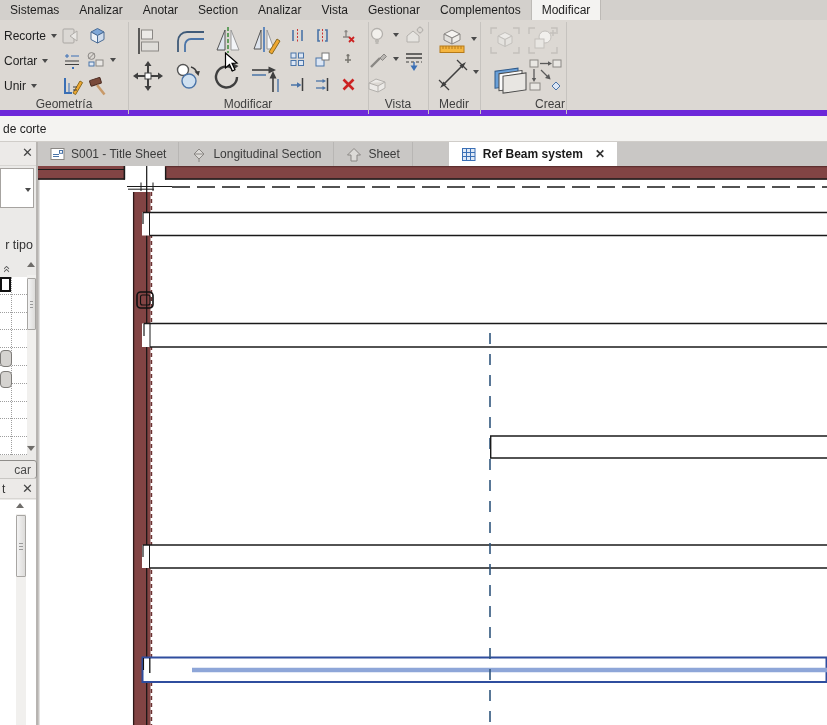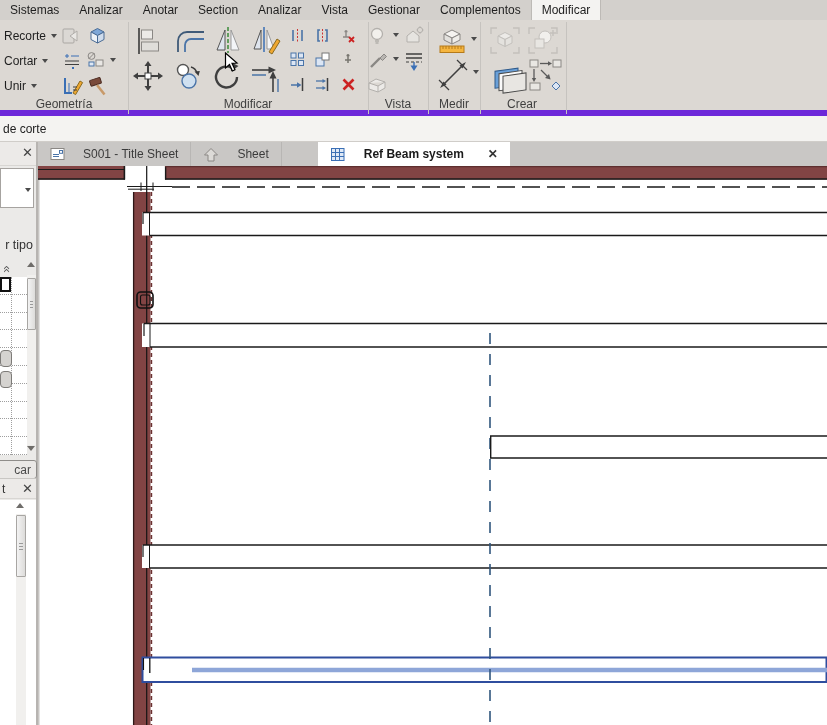--- a/index.html
+++ b/index.html
@@ -28,21 +28,21 @@
   .ddabs { position:absolute; }
 
   
   .options-bar { position:absolute; left:0; top:116px; width:827px; height:26px;
                  background:#f4f3f1; border-bottom:1px solid #d0cdc9; }
   .options-text { position:absolute; left:3px; top:6px; font-size:12px; color:#222; }
 
   
   .viewtabs { position:absolute; left:38px; top:142px; width:789px; height:24px;
               background:#c9c7c5; display:flex; align-items:stretch; }
-  .vtab { display:flex; align-items:center; gap:18px; padding:0 12px; font-size:12px;
+  .vtab { display:flex; align-items:center; gap:6px; padding:0 12px; font-size:12px;
           color:#3b3b3b; border-right:1px solid #b8b6b4; cursor:default; white-space:nowrap; }
   .vtab.active { background:#ffffff; font-weight:bold; color:#1a1a1a; border-right:none; margin-left:36px; }
   .vtab .x { font-size:12px; font-weight:bold; color:#333; margin-left:6px; }
 
   
   .palette { position:absolute; left:0; top:142px; width:38px; height:583px;
              background:#ebeae8; border-right:2px solid #b7b4b1; }
   .pal-header { position:absolute; left:0; width:36px; height:24px; background:#eceae8;
                 border-bottom:1px solid #d8d6d3; }
   .pal-x { position:absolute; right:3px; top:4px; font-size:13px; color:#444; line-height:14px; }
@@ -397,41 +397,48 @@
       </g>
     </svg>
   </div>
 
   <div class="psep" style="left:566px;"></div>
 
   <div class="panel-label" style="left:0;width:128px;">Geometría</div>
   <div class="panel-label" style="left:128px;width:240px;">Modificar</div>
   <div class="panel-label" style="left:368px;width:60px;">Vista</div>
   <div class="panel-label" style="left:428px;width:52px;">Medir</div>
-  <div class="panel-label" style="left:479px;width:86px;">Crear</div>
+  <div class="panel-label" style="left:507px;width:86px;">Crear</div>
 
   <div class="cursor">
     <svg width="15" height="21">
       <path d="M1.5 1 L1.5 16 L5.5 12.5 L8.4 19 L11 17.7 L8 11.3 L13 11 Z" fill="#fff" stroke="#000" stroke-width="1.2"></path>
     </svg>
   </div>
 </div>
 
 <div class="options-bar">
   <span class="options-text">de corte</span>
 </div>
 
 <div class="viewtabs">
   <div class="vtab">
     <svg width="15" height="14">
       <rect x="1" y="1.5" width="13" height="11" fill="#fff" stroke="#8a8784"></rect>
       <path d="M3 9.5 h6 M3 7.5 h6" stroke="#4a74a8"></path>
       <rect x="9.5" y="3.5" width="3" height="2.8" fill="none" stroke="#4a74a8"></rect>
     </svg>
     <span>S001 - Title Sheet</span>
+  </div>
+  <div class="vtab">
+    <svg width="16" height="15">
+      <path d="M3 7 L8 2 L13 7 L8 12 Z" fill="#dcdad7" stroke="#8a8784"></path>
+      <path d="M8 12 v3 M3 7 h10" stroke="#8a8784"></path>
+    </svg>
+    <span>Longitudinal Section</span>
   </div>
   <div class="vtab">
     <svg width="16" height="15">
       <path d="M8 1.5 L14.5 8 H11 V14 H5 V8 H1.5 Z" fill="#dcdad7" stroke="#8a8784"></path>
     </svg>
     <span>Sheet</span>
   </div>
   <div class="vtab active">
     <svg width="16" height="15">
       <rect x="1.5" y="1.5" width="12.5" height="12" fill="#dfe9f6" stroke="#3a6fb5"></rect>

